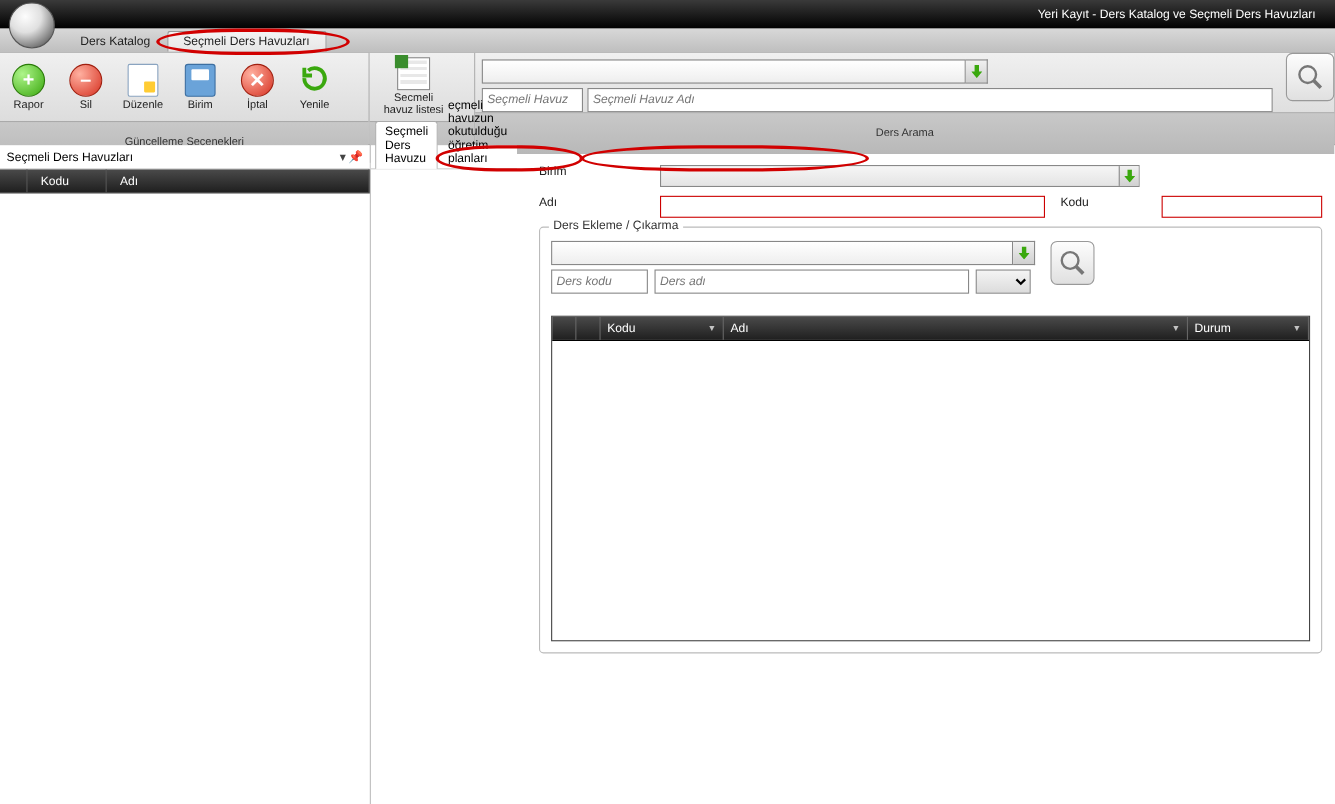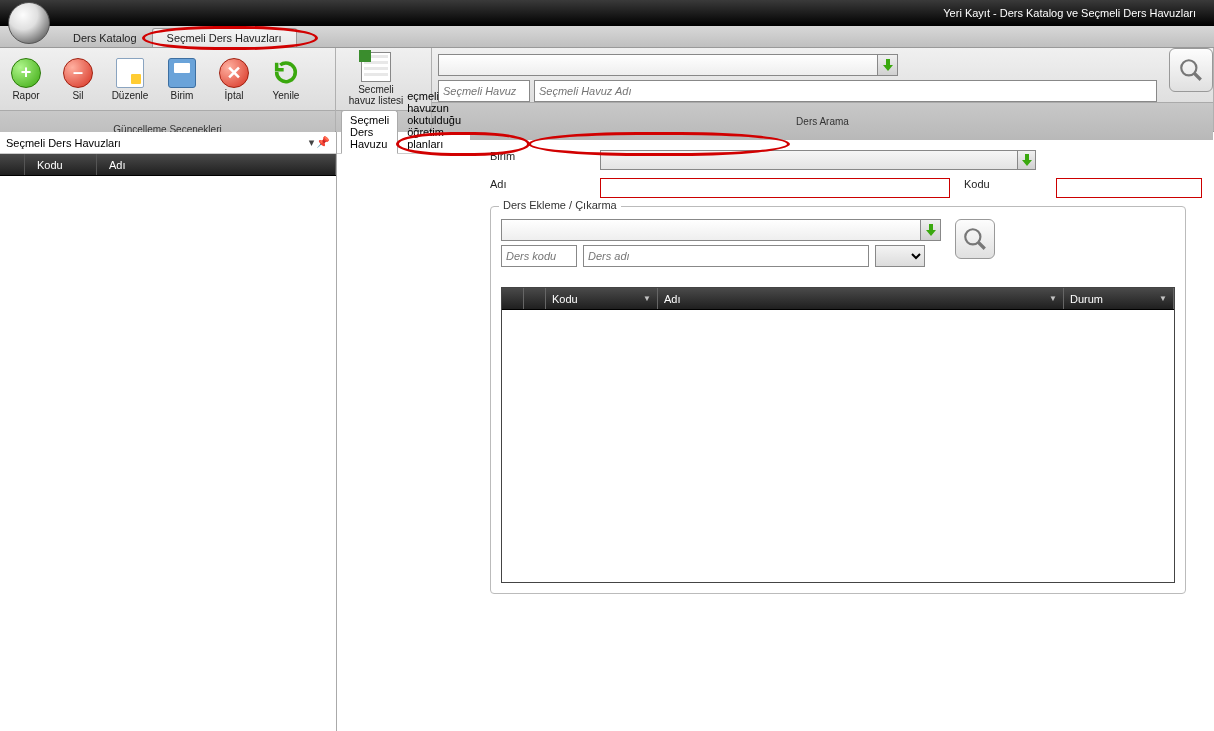--- a/index.html
+++ b/index.html
@@ -50,26 +50,26 @@
 .form-area { padding: 18px 12px 8px 20px; }
 .form-row { display: flex; align-items: flex-start; margin-bottom: 8px; gap: 6px; }
 .form-row label { width: 104px; font-size: 11px; color: #222; }
 .form-row label.lbl2 { width: 94px; padding-left: 8px; }
 .inp { height: 20px; border: 1px solid #888; padding: 0 3px; background: #fff; }
 .inp.red { border-color: #c00; }
 .birim-combo { width: 436px; height: 20px; border: 1px solid #888; background: linear-gradient(#f6f6f6,#e4e4e4); display: flex; }
 .birim-combo .dd { width: 18px; border-left: 1px solid #888; background: linear-gradient(#f0f0f0,#d0d0d0); display: flex; align-items: center; justify-content: center; }
 .chk-row { display: flex; align-items: center; gap: 6px; margin: 4px 0 14px 0; }
 .chk-row input { width: 14px; height: 14px; }
-.fieldset { border: 1px solid #bbb; border-radius: 4px; margin: 0 16px 0 0; padding: 12px 10px 10px 10px; position: relative; }
+.fieldset { border: 1px solid #bbb; border-radius: 4px; margin: 0 0 0 0; padding: 12px 10px 10px 10px; position: relative; }
 .fieldset .legend { position: absolute; top: -8px; left: 8px; background: #fff; padding: 0 4px; font-size: 11px; color: #333; }
 .inner-search { display: flex; gap: 0; margin-bottom: 4px; }
 .inner-search .combo { width: 420px; }
 .inner-row2 { display: flex; gap: 6px; align-items: center; }
-.inner-row2 .txt.s { width: 76px; }
+.inner-row2 .txt.s { width: 88px; }
 .inner-row2 .txt.m { width: 286px; }
 .inner-row2 .sel { width: 50px; height: 22px; border: 1px solid #888; background: linear-gradient(#f4f4f4,#dcdcdc); }
 .course-grid { margin-top: 20px; border: 1px solid #444; height: 296px; background: #fff; }
 .course-grid .ghead { height: 22px; background: linear-gradient(#4a4a4a,#1f1f1f); display: flex; color: #fff; border-bottom: 1px solid #000; }
 .course-grid .gh { border-right: 1px solid #666; display: flex; align-items: center; justify-content: space-between; padding: 0 6px; font-size: 11px; }
 .course-grid .gh .filt { font-size: 8px; opacity: .7; }
 </style>
 </head>
 <body>
 

